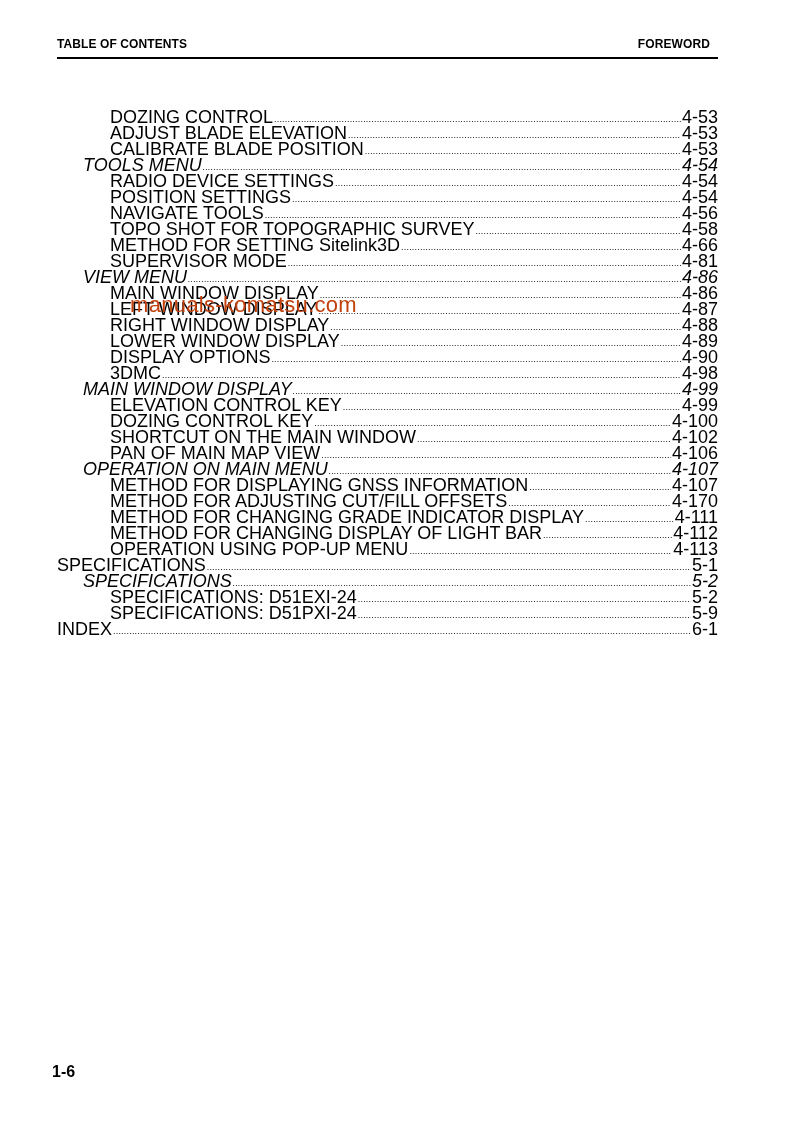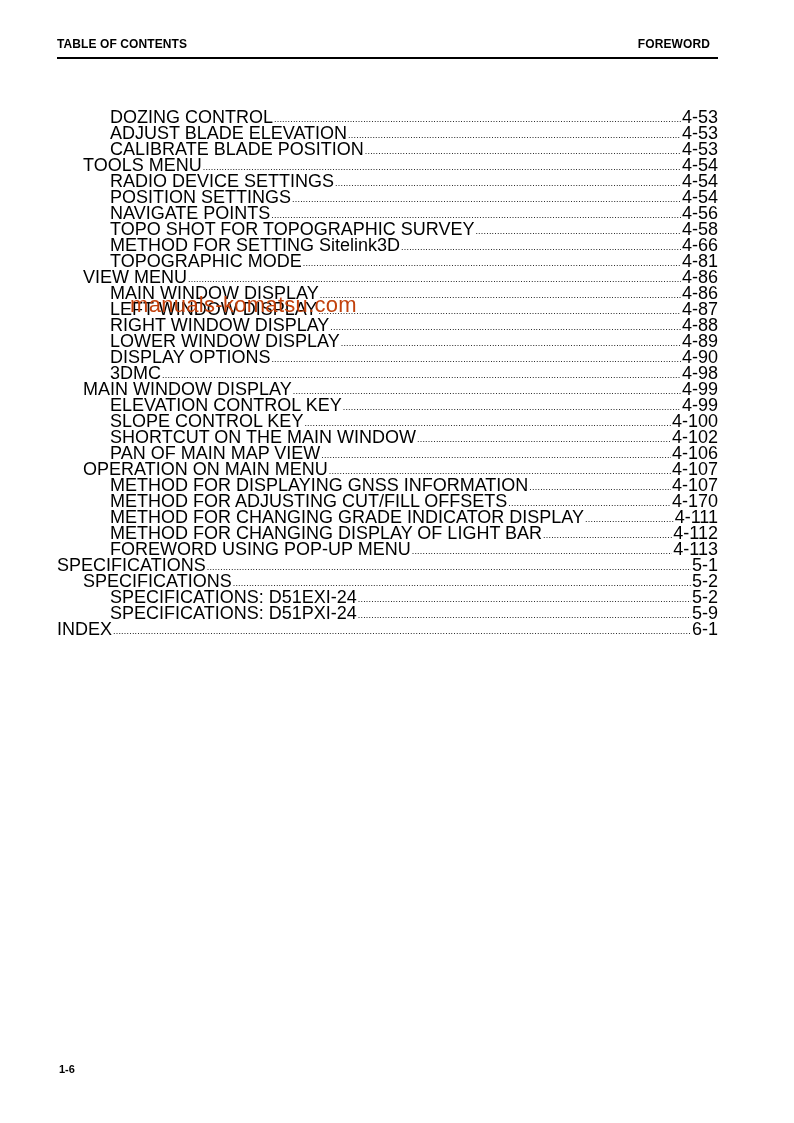--- a/index.html
+++ b/index.html
@@ -18,39 +18,39 @@
       position: absolute; left: 57px; top: 57px; width: 661px; height: 2px; background: #000;
     }
     .toc {
       position: absolute; left: 57px; top: 109px; width: 661px;
     }
     .toc-row {
       display: flex; align-items: baseline; height: 16px; line-height: 16px;
       font-size: 18px; white-space: nowrap;
     }
     .toc-row.l0 { padding-left: 0; }
-    .toc-row.l1 { padding-left: 26px; }
+    .toc-row.l1 { padding-left: 26px; font-style: italic; }
     .toc-row.l2 { padding-left: 53px; }
     .toc-row .label { flex: 0 0 auto; }
     .toc-row .dots {
       flex: 1 1 auto; overflow: hidden; margin: 0 1px; position: relative; top: -1px;
       font-size: 9px; letter-spacing: 0.2px; color: #000;
     }
     .toc-row .dots::before {
       content: "............................................................................................................................................................................................................................................................................................................";
     }
     .toc-row .page { flex: 0 0 auto; text-align: right; }
     .watermark {
       position: absolute; left: 130px; top: 292px;
       font-family: "Liberation Sans", sans-serif; font-size: 22px; color: #c2410c;
       letter-spacing: 0.3px; pointer-events: none;
     }
     .footer {
-      position: absolute; left: 59px; top: 1063px;
-      font-family: "Liberation Sans", sans-serif; font-weight: bold; font-size: 11px;
+      position: absolute; left: 52px; top: 1063px;
+      font-family: "Liberation Sans", sans-serif; font-weight: bold; font-size: 16px;
     }
   </style>
 </head>
 <body>
 
 <div class="header">
   <span class="left">TABLE OF CONTENTS</span>
   <span class="right">FOREWORD</span>
 </div>
 <div class="header-rule"></div>
@@ -80,36 +80,36 @@
       <span class="label">RADIO DEVICE SETTINGS</span>
       <span class="dots"></span>
       <span class="page">4-54</span>
     </div>
     <div class="toc-row l2">
       <span class="label">POSITION SETTINGS</span>
       <span class="dots"></span>
       <span class="page">4-54</span>
     </div>
     <div class="toc-row l2">
-      <span class="label">NAVIGATE POINTS</span>
+      <span class="label">NAVIGATE TOOLS</span>
       <span class="dots"></span>
       <span class="page">4-56</span>
     </div>
     <div class="toc-row l2">
       <span class="label">TOPO SHOT FOR TOPOGRAPHIC SURVEY</span>
       <span class="dots"></span>
       <span class="page">4-58</span>
     </div>
     <div class="toc-row l2">
       <span class="label">METHOD FOR SETTING Sitelink3D</span>
       <span class="dots"></span>
       <span class="page">4-66</span>
     </div>
     <div class="toc-row l2">
-      <span class="label">TOPOGRAPHIC MODE</span>
+      <span class="label">SUPERVISOR MODE</span>
       <span class="dots"></span>
       <span class="page">4-81</span>
     </div>
     <div class="toc-row l1">
       <span class="label">VIEW MENU</span>
       <span class="dots"></span>
       <span class="page">4-86</span>
     </div>
     <div class="toc-row l2">
       <span class="label">MAIN WINDOW DISPLAY</span>
@@ -145,21 +145,21 @@
       <span class="label">MAIN WINDOW DISPLAY</span>
       <span class="dots"></span>
       <span class="page">4-99</span>
     </div>
     <div class="toc-row l2">
       <span class="label">ELEVATION CONTROL KEY</span>
       <span class="dots"></span>
       <span class="page">4-99</span>
     </div>
     <div class="toc-row l2">
-      <span class="label">SLOPE CONTROL KEY</span>
+      <span class="label">DOZING CONTROL KEY</span>
       <span class="dots"></span>
       <span class="page">4-100</span>
     </div>
     <div class="toc-row l2">
       <span class="label">SHORTCUT ON THE MAIN WINDOW</span>
       <span class="dots"></span>
       <span class="page">4-102</span>
     </div>
     <div class="toc-row l2">
       <span class="label">PAN OF MAIN MAP VIEW</span>
@@ -185,21 +185,21 @@
       <span class="label">METHOD FOR CHANGING GRADE INDICATOR DISPLAY</span>
       <span class="dots"></span>
       <span class="page">4-111</span>
     </div>
     <div class="toc-row l2">
       <span class="label">METHOD FOR CHANGING DISPLAY OF LIGHT BAR</span>
       <span class="dots"></span>
       <span class="page">4-112</span>
     </div>
     <div class="toc-row l2">
-      <span class="label">FOREWORD USING POP-UP MENU</span>
+      <span class="label">OPERATION USING POP-UP MENU</span>
       <span class="dots"></span>
       <span class="page">4-113</span>
     </div>
     <div class="toc-row l0">
       <span class="label">SPECIFICATIONS</span>
       <span class="dots"></span>
       <span class="page">5-1</span>
     </div>
     <div class="toc-row l1">
       <span class="label">SPECIFICATIONS</span>

